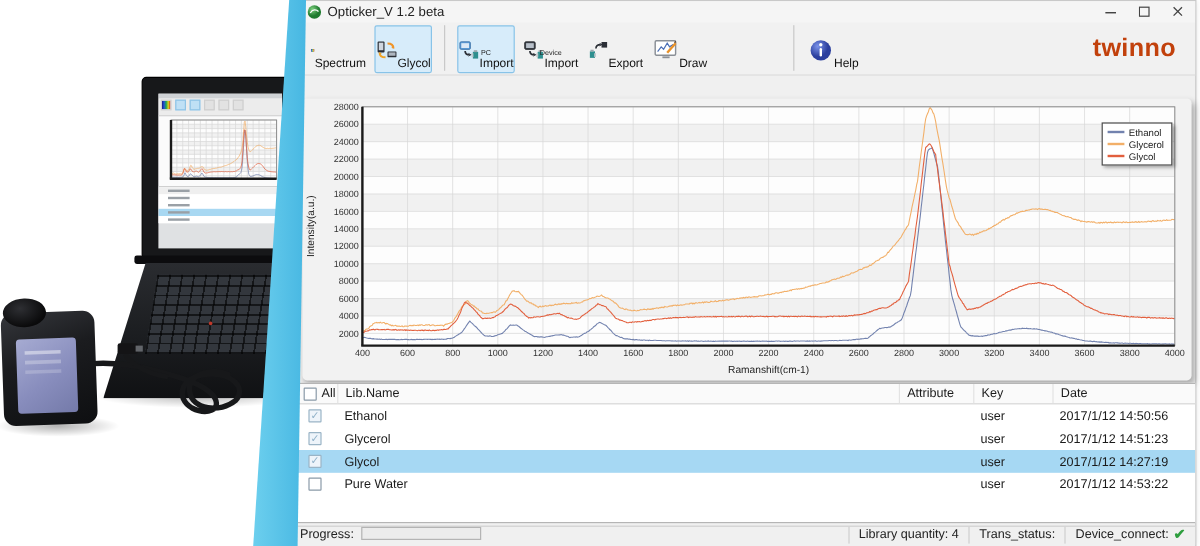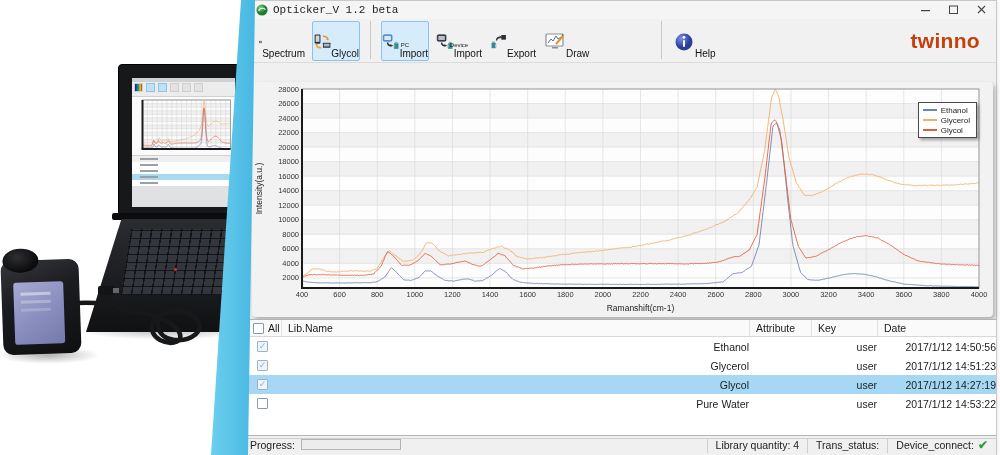--- a/index.html
+++ b/index.html
@@ -47,21 +47,21 @@
   .cable{position:absolute;left:0;top:250px;}
 
   
   #band{position:absolute;left:0;top:0;z-index:20;pointer-events:none;}
 
   
   #win{position:absolute;left:245px;top:0;width:752px;height:455px;background:#f0f0f0;
     border:1px solid #c9c9c9;box-sizing:border-box;z-index:10;box-shadow:0 0 5px rgba(0,0,0,.12);}
   .titlebar{position:absolute;left:0;top:0;right:0;height:18px;background:#f5f5f5;display:flex;align-items:center;padding-left:10px;}
   .appicon{width:12px;height:12px;margin-right:5px;display:inline-flex;}
-  .title{font-size:11px;color:#222;font-family:Liberation Mono, monospace;}
+  .title{font-size:11px;color:#222;}
   .winbtns{margin-left:auto;display:flex;height:100%;}
   .winbtn{width:28px;height:100%;display:flex;align-items:center;justify-content:center;color:#444;}
 
   .toolbar{position:absolute;left:0;top:18px;right:0;height:44px;background:#f1f1f1;border-bottom:1px solid #dcdcdc;
     display:flex;align-items:flex-start;padding-left:12px;box-sizing:border-box;}
   .tbtn{position:relative;width:48px;height:40px;margin-top:2px;margin-right:6px;border:1px solid transparent;border-radius:2px;
     display:flex;flex-direction:row;align-items:center;box-sizing:border-box;padding-top:2px;cursor:default;}
   .tbtn.active{background:#d7ecfa;border-color:#88c3e8;}
   .tbtn .ticon{width:22px;height:22px;}
   .tbtn .tlabel{font-size:10px;color:#111;margin-top:auto;line-height:12px;}
@@ -79,21 +79,21 @@
   .chartpanel{position:absolute;left:6px;top:81px;width:741px;height:235px;background:#f2f2f2;
     border-radius:4px;box-shadow:2px 3px 5px rgba(0,0,0,.28);}
   .legend{position:absolute;top:20px;right:16px;background:#fff;border:1px solid #4a4a4a;
     box-shadow:2px 2px 3px rgba(0,0,0,.35);padding:2px 6px 2px 4px;}
   .lg-row{display:flex;align-items:center;height:10px;}
   .lg-swatch{width:14px;border-top:2px solid #000;margin-right:4px;}
   .lg-label{font-size:8px;color:#222;line-height:9px;}
 
   .libtable{position:absolute;left:1px;top:318px;width:749px;height:115px;background:#fff;
     border-top:1px solid #b5b5b5;border-bottom:1px solid #b5b5b5;font-size:10.5px;color:#1b1b1b;overflow:hidden;}
-  .thead,.trow{display:grid;grid-template-columns:34px 468px 62px 66px 1fr;align-items:center;text-align:right;}
+  .thead,.trow{display:grid;grid-template-columns:34px 468px 62px 66px 1fr;align-items:center;}
   .thead{height:16px;background:#fafafa;border-bottom:1px solid #d8d8d8;}
   .thead>div{height:100%;display:flex;align-items:center;padding-left:6px;box-sizing:border-box;}
   .thead>div+div{border-left:1px solid #e3e3e3;}
   .trow{height:19px;}
   .trow.sel{background:#a6d8f3;}
   .trow>div{padding-left:6px;box-sizing:border-box;}
   .cb{display:inline-flex;align-items:center;justify-content:center;width:11px;height:11px;border:1px solid #8a9aa8;
     background:#fff;border-radius:1px;font-size:9px;line-height:9px;color:#8fb0c8;box-sizing:border-box;}
   .cb.on{background:#eef4fa;border-color:#9ab4c6;}
   .c0{display:flex;align-items:center;gap:4px;}

